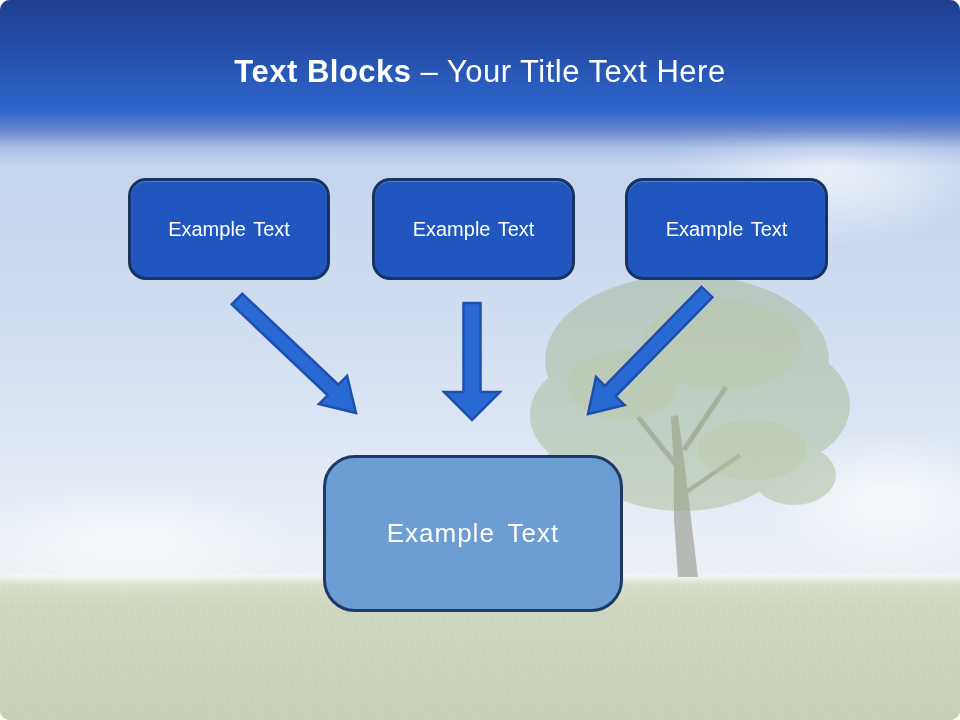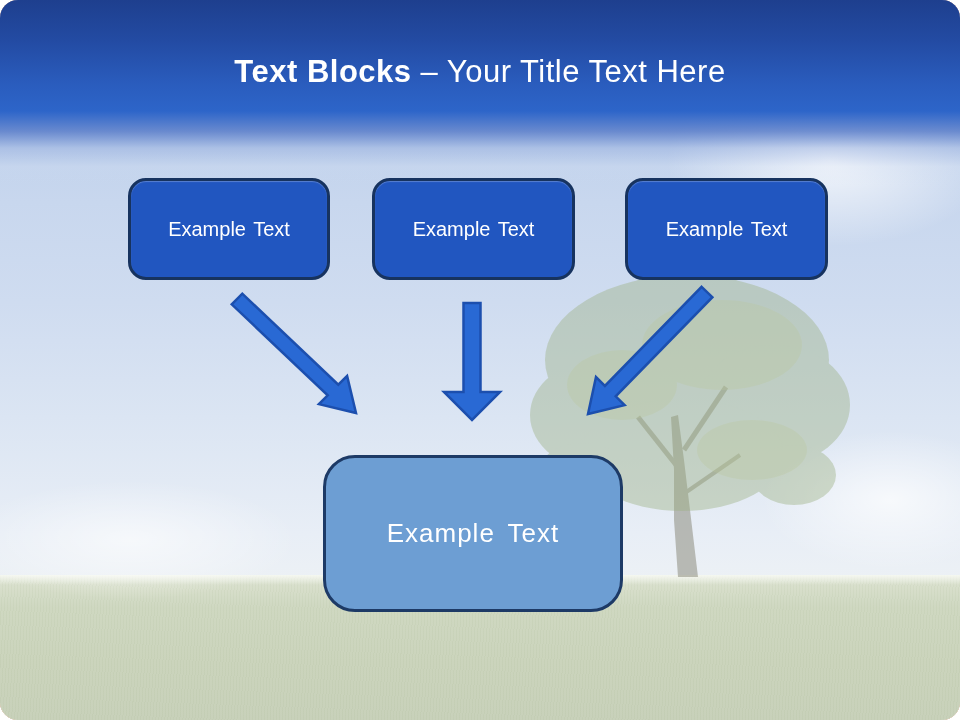--- a/index.html
+++ b/index.html
@@ -1,18 +1,18 @@
 <!DOCTYPE html>
 <html><head>
 <meta charset="utf-8">
 <style>
   html,body { margin:0; padding:0; background:#ffffff; }
   .slide {
     position:relative; width:960px; height:720px; overflow:hidden;
-    border-radius:18px;
+    border-radius:10px;
     font-family:"Liberation Sans", sans-serif;
     background:#c2410c;
   }
   
   .sky {
     position:absolute; inset:0;
     background:linear-gradient(180deg,
       #aabfe2 0%, #bccfeb 14%, #c8d7ee 28%, #cfdcf0 42%,
       #dbe5f3 58%, #e8eef6 74%, #f1f4f4 88%, #f5f7f2 100%);
   }

